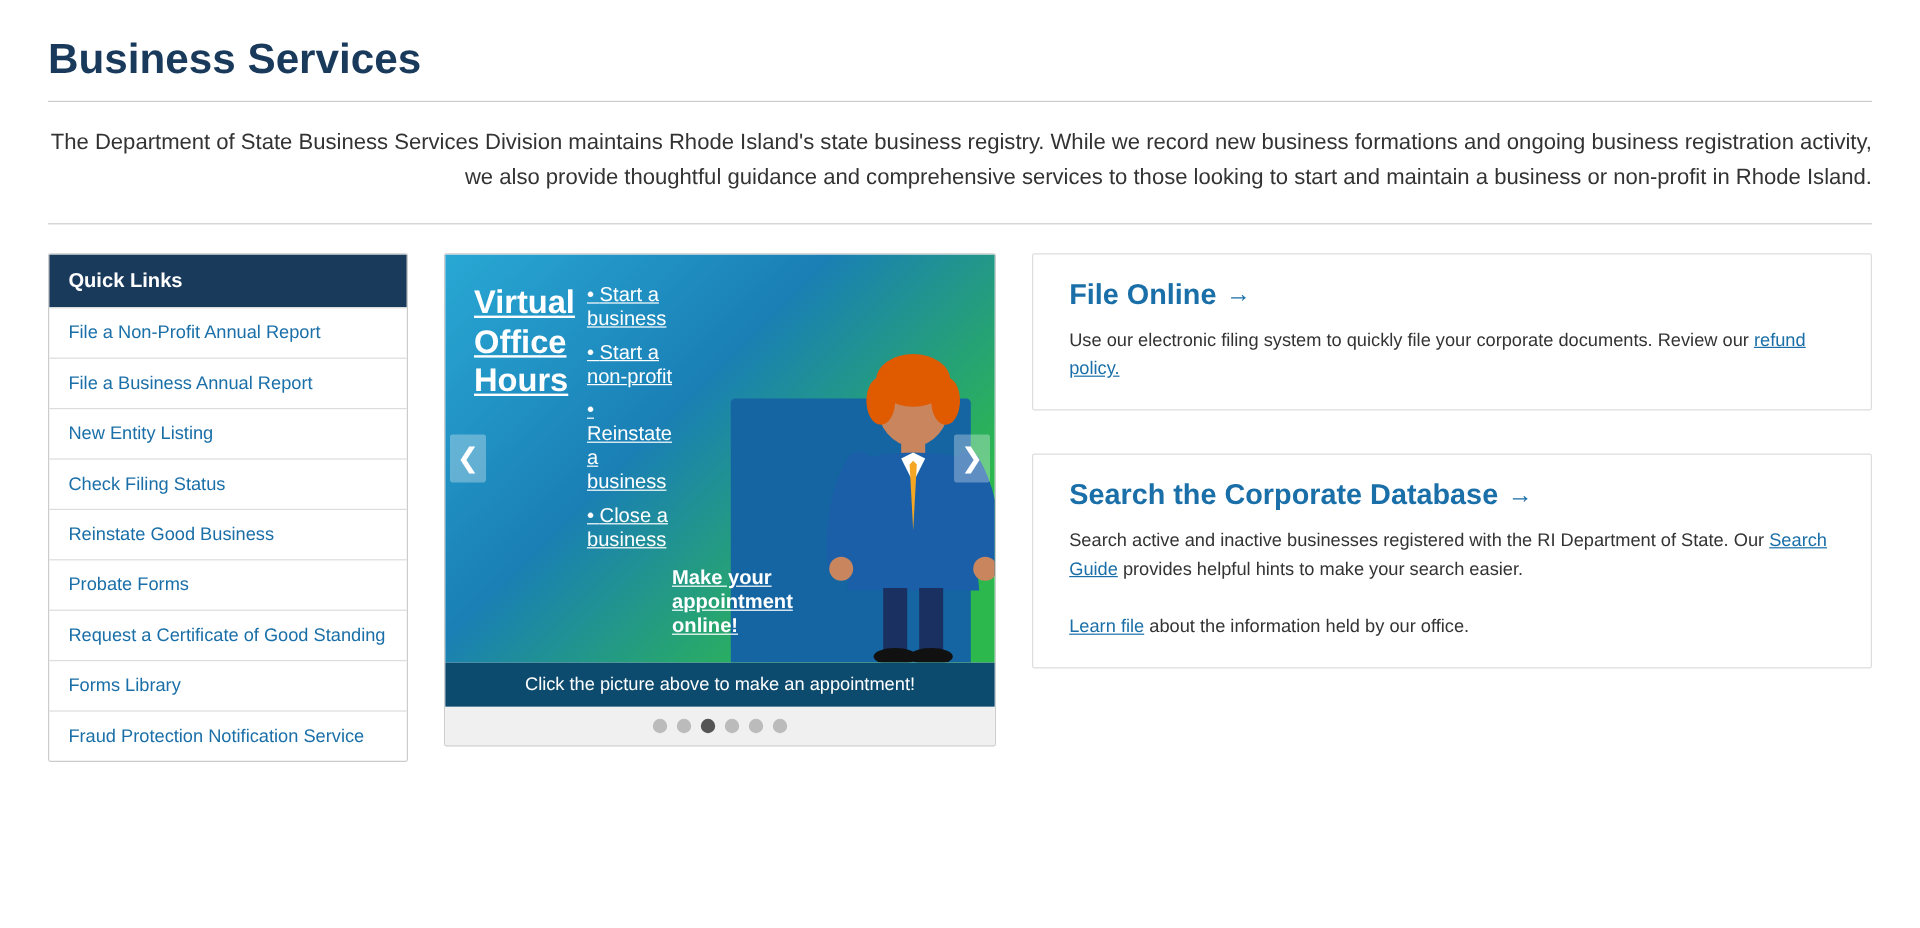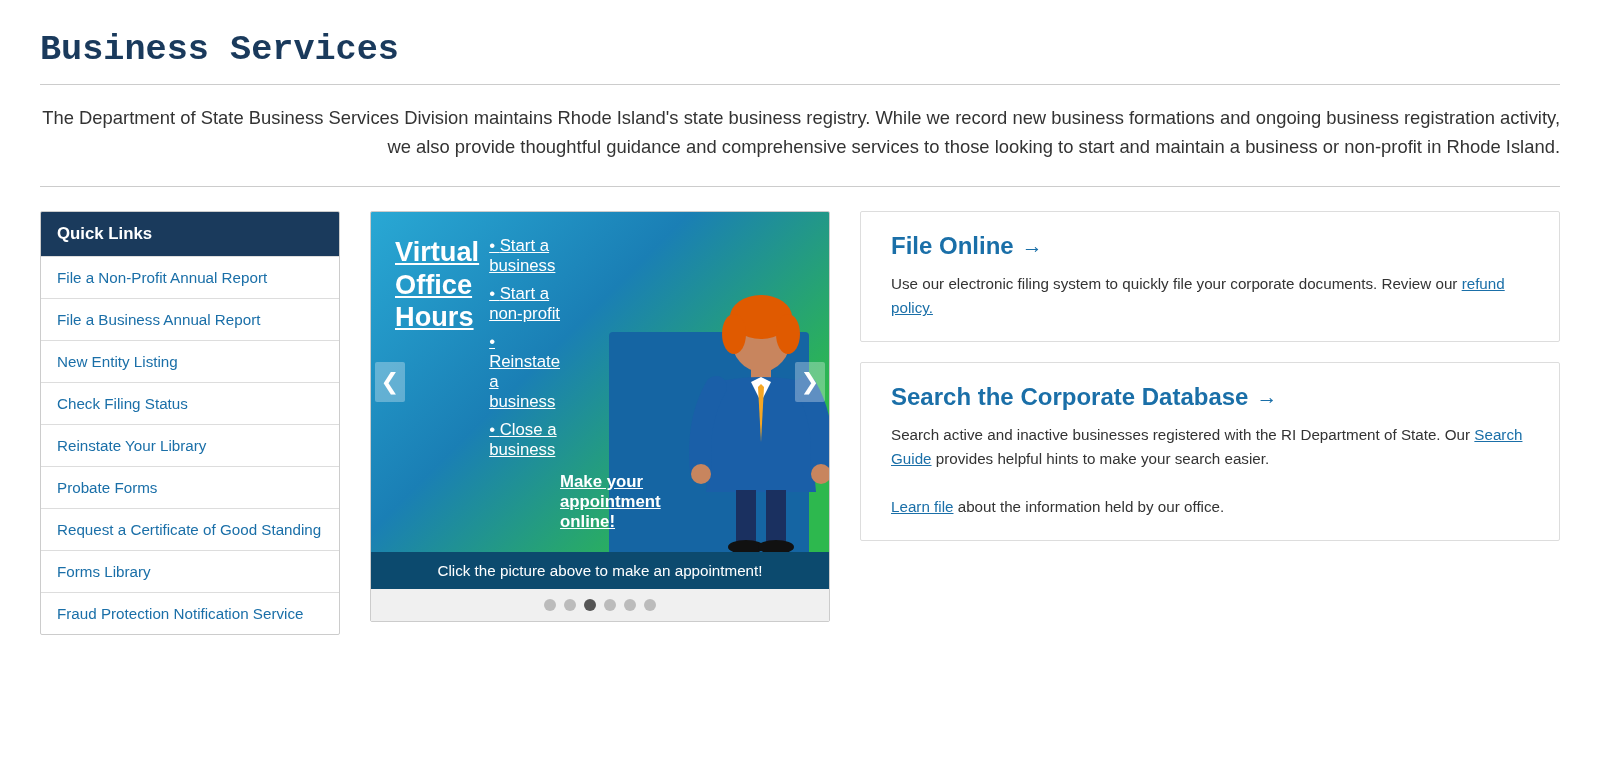--- a/index.html
+++ b/index.html
@@ -10,21 +10,20 @@
       font-size: 16px;
       padding: 30px 40px;
       max-width: 1600px;
     }
 
     h1 {
       color: #1a3a5c;
       font-size: 2.2rem;
       font-weight: bold;
       margin-bottom: 14px;
-      font-family: Liberation Mono, monospace;
     }
 
     .divider {
       border: none;
       border-top: 1px solid #ccc;
       margin-bottom: 18px;
     }
 
     .intro-text {
       font-size: 1.15rem;
@@ -216,21 +215,21 @@
 
     .dot.active {
       background: #555;
     }
 
     
     .right-panel {
       flex: 1;
       display: flex;
       flex-direction: column;
-      gap: 0;
+      gap: 16px;
     }
 
     .right-section {
       padding: 20px 30px;
       border: 1px solid #ddd;
       border-radius: 2px;
       margin-bottom: 20px;
       background: #fff;
     }
 
@@ -281,21 +280,21 @@
         <li>
           <a href="#">File a Business Annual Report</a>
         </li>
         <li>
           <a href="#">New Entity Listing</a>
         </li>
         <li>
           <a href="#">Check Filing Status</a>
         </li>
         <li>
-          <a href="#">Reinstate Your Library</a>
+          <a href="#">Reinstate Good Business</a>
         </li>
         <li>
           <a href="#">Probate Forms</a>
         </li>
         <li>
           <a href="#">Request a Certificate of Good Standing</a>
         </li>
         <li>
           <a href="#">Forms Library</a>
         </li>

